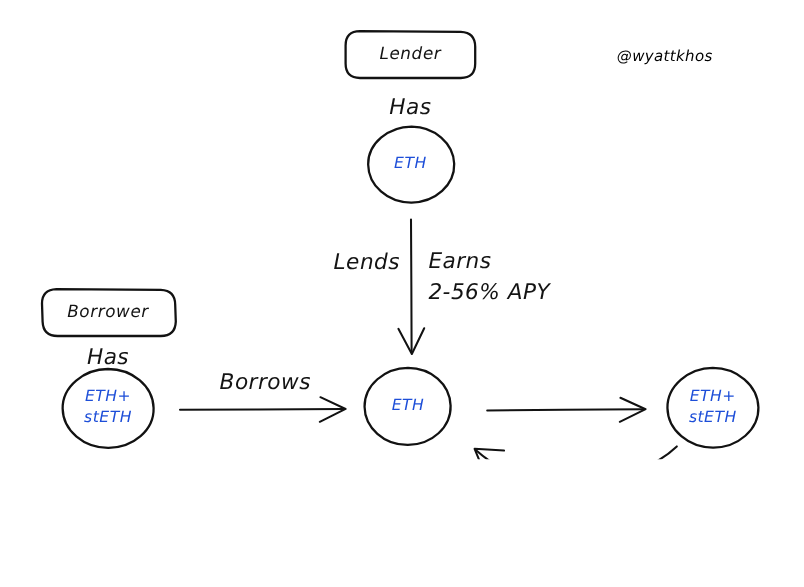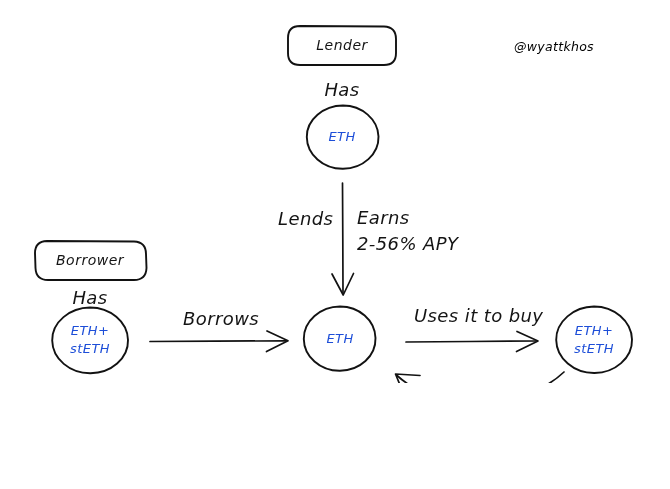--- a/index.html
+++ b/index.html
@@ -126,18 +126,17 @@
 
   <div class="node-text multiline" style="left:594px; top:340px;">ETH+
 stETH</div>
 
   <div class="lbl" style="left:278px; top:206px;">Lends</div>
   <div class="lbl multiline" style="left:357px; top:205px;">Earns
 2-56% APY</div>
 
   <div class="lbl" style="left:183px; top:306px;">Borrows</div>
 
-  <div class="lbl" style="left:414px; top:303px;">Uses it to buy</div>
 
 
   <div class="watermark" style="left:514px; top:39px;">@wyattkhos</div>
 
 </div>
 
 </body></html>

